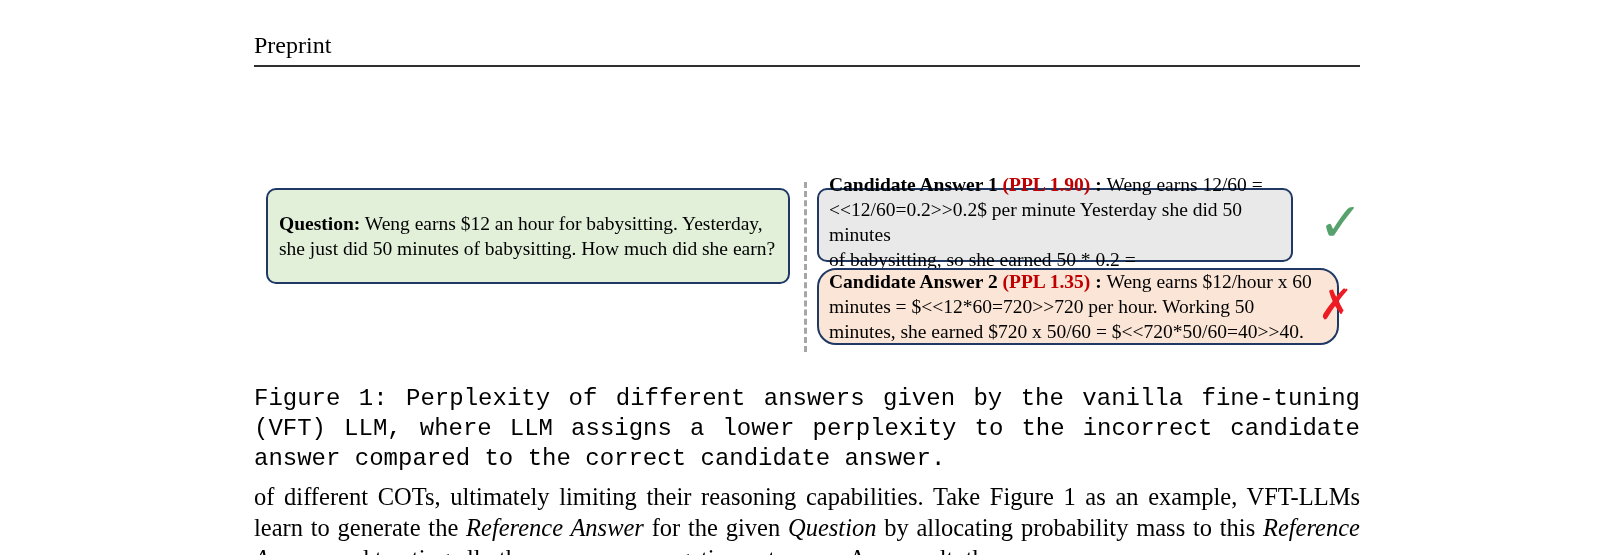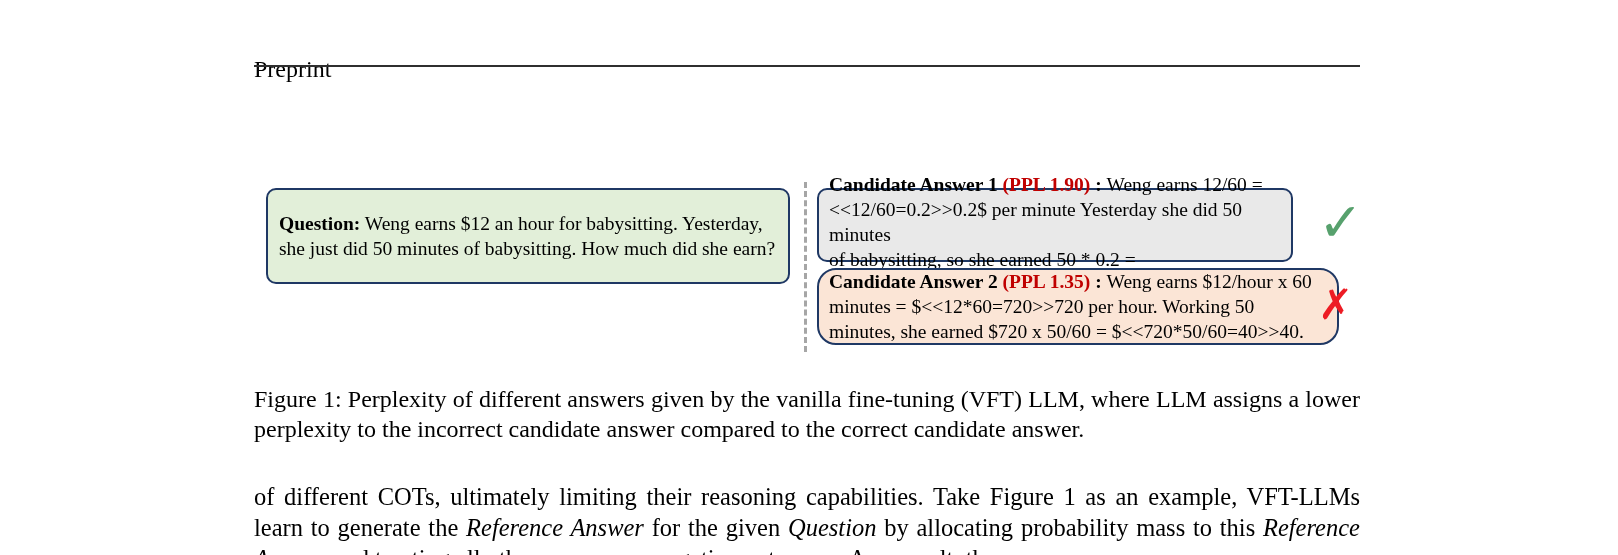--- a/index.html
+++ b/index.html
@@ -10,21 +10,21 @@
     background: #ffffff;
     overflow: hidden;
     font-family: "Liberation Serif", "DejaVu Serif", serif;
     color: #000;
   }
   .abs { position: absolute; }
 
   
   #preprint {
     left: 254px; top: 32px;
-    font-size: 24px; line-height: 26px; margin-top: 24px;
+    font-size: 24px; line-height: 26px;
   }
   #header-rule {
     left: 254px; top: 65px;
     width: 1106px; height: 0;
     border-top: 2px solid #2f2f2f;
   }
 
   
   #figure { left: 266px; top: 188px; width: 1092px; height: 158px; }
   .box {
@@ -67,20 +67,21 @@
     font-weight: bold;
     color: #ed1c24;
   }
 
   
   #caption {
     left: 254px; top: 384px;
     width: 1106px;
     font-size: 24px; line-height: 30px;
     text-align: justify;
+    font-family: Liberation Mono, monospace;
   }
 
   
   #body-par {
     left: 254px; top: 481px;
     width: 1106px;
     font-size: 24.5px; line-height: 31px;
     text-align: justify;
   }
   #body-par p { margin: 0; }

